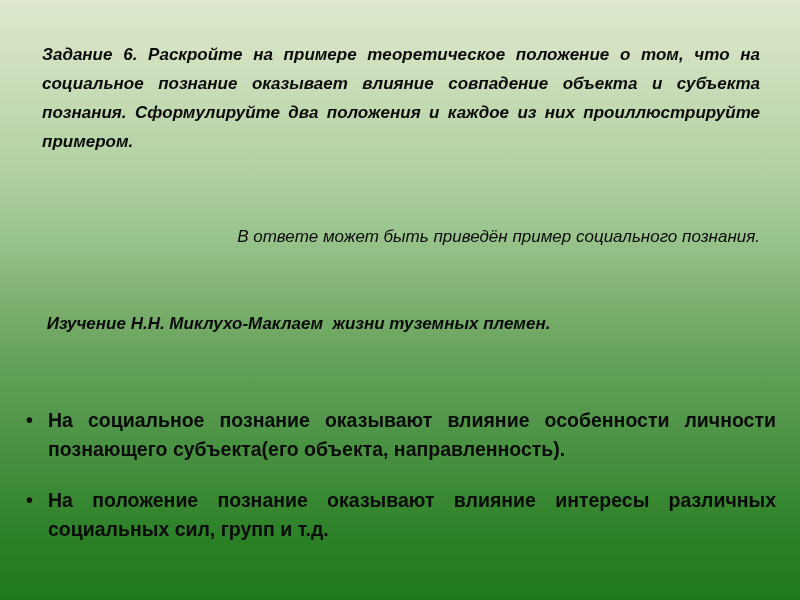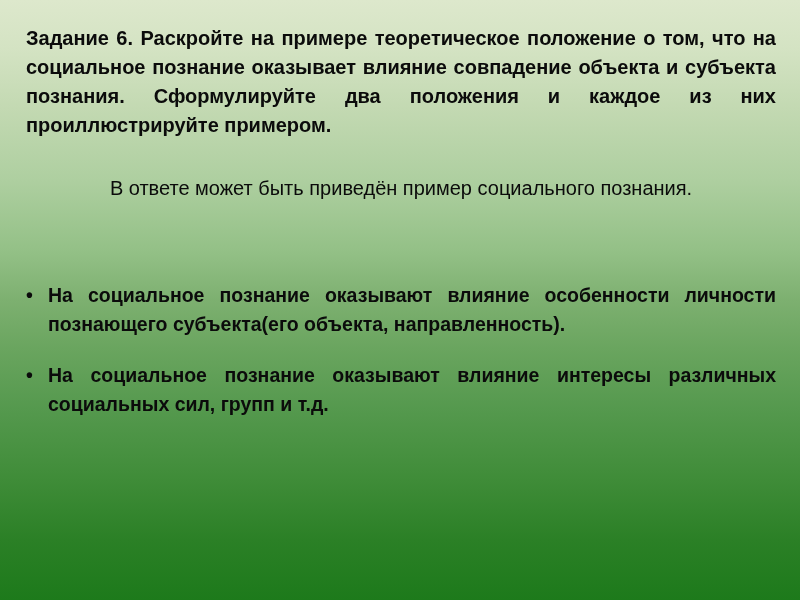--- a/index.html
+++ b/index.html
@@ -37,35 +37,36 @@
 
   #content {
     position: absolute;
     left: 26px;
     top: 24px;
     width: 750px;
   }
 
   .para {
     color: #0b0b0b;
-    font-size: 20px;
+    font-size: 17px;
     line-height: 29px;
-    margin: 0;
+    margin: 16px;
     text-align: justify;
     text-justify: inter-word;
     white-space: pre-wrap;
+    font-style: italic;
   }
 
   .para.bold {
     font-weight: bold;
   }
 
   .para.regular {
     font-weight: normal;
-    text-align: center;
+    text-align: right;
   }
 
   
 
   .spacer-lg { height: 34px; }
   .spacer-md { height: 26px; }
   .spacer-sm { height: 22px; }
 
   .bullet-row {
     display: flex;
@@ -99,32 +100,33 @@
   <div id="content">
 
     <p class="para bold">Задание 6. Раскройте на примере теоретическое положение о том, что на социальное познание оказывает влияние совпадение объекта и субъекта познания. Сформулируйте два положения и каждое из них проиллюстрируйте примером.</p>
 
     <div class="spacer-lg"></div>
 
     <p class="para regular">В ответе может быть приведён пример социального познания.</p>
 
     <div class="spacer-md"></div>
 
+    <p class="para bold"> Изучение Н.Н. Миклухо-Маклаем  жизни туземных племен.</p>
 
     <div class="spacer-md"></div>
 
 
     <div class="spacer-md"></div>
 
     <div class="bullet-row">
       <span class="bullet-mark">•</span>
       <span class="bullet-text">На социальное познание оказывают влияние особенности личности познающего субъекта(его объекта, направленность).</span>
     </div>
 
     <div class="spacer-sm"></div>
 
     <div class="bullet-row">
       <span class="bullet-mark">•</span>
-      <span class="bullet-text">На социальное познание оказывают влияние интересы различных социальных сил, групп и т.д.</span>
+      <span class="bullet-text">На положение познание оказывают влияние интересы различных социальных сил, групп и т.д.</span>
     </div>
 
   </div>
 </div>
 
 </body></html>

